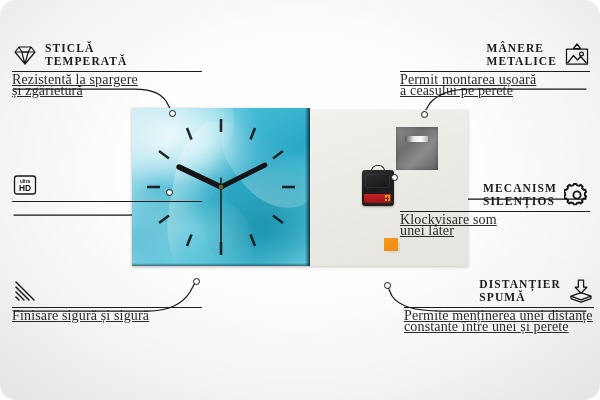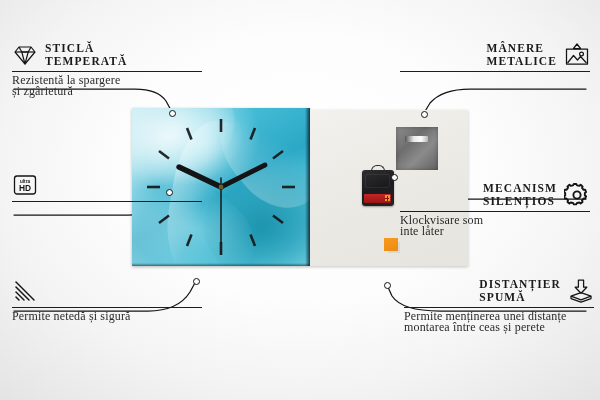--- a/index.html
+++ b/index.html
@@ -7,20 +7,21 @@
     width: 600px; height: 400px;
     overflow: hidden;
     font-family: "Liberation Serif", serif;
   }
   #stage {
     position: relative;
     width: 600px; height: 400px;
     background:
       radial-gradient(ellipse 78% 85% at 50% 42%, #ffffff 0%, #fdfdfd 38%, #f4f4f4 64%, #e8e8e8 86%, #e0e0e1 100%);
     overflow: hidden;
+    border-radius: 16px;
   }
 
   
   .feature { position: absolute; width: 190px; }
   .feature.left  { text-align: left; }
   .feature.right { text-align: left; }
 
   .f-head {
     display: flex;
     align-items: center;
@@ -41,25 +42,26 @@
     text-transform: uppercase;
   }
   .f-rule {
     height: 1px;
     background: #1d1d1d;
     width: 100%;
     margin: 3px 0 3px 0;
   }
   .f-sub {
     font-family: "Liberation Serif", serif;
-    font-size: 12px;
+    font-size: 14px;
     color: #2a2a2a;
     line-height: 10.5px;
     white-space: pre-line;
     letter-spacing: .15px;
+    text-decoration: underline;
   }
 
   .f-icon { width: 26px; height: 26px; flex: 0 0 26px; display: block; }
   .f-icon svg { display: block; width: 26px; height: 26px; }
 
   
   #feat-glass    { left: 12px;  top: 42px;  }
   #feat-print    { left: 12px;  top: 172px; }
   #feat-edges    { left: 12px;  top: 278px; }
   #feat-handles  { right: 10px; top: 42px;  }
@@ -310,69 +312,71 @@
             <g stroke="#151515" stroke-width="1.5" stroke-linecap="round">
           <line x1="4" y1="4" x2="22" y2="22"></line>
           <line x1="4" y1="9" x2="17" y2="22"></line>
           <line x1="4" y1="14" x2="12" y2="22"></line>
           <line x1="4" y1="19" x2="7" y2="22"></line>
         </g>
           </svg>
       </span>
     </div>
     <div class="f-rule"></div>
-    <div class="f-sub">Permite netedă și sigură</div>
+    <div class="f-sub">Finisare sigură și sigură</div>
   </div>
 
   <div class="feature right" id="feat-handles">
     <div class="f-head">
       <span class="f-title">MÂNERE
 METALICE</span>
       <span class="f-icon">
         <svg viewBox="0 0 26 26">
             <g fill="none" stroke="#151515" stroke-width="1.25" stroke-linejoin="round">
           <path d="M13 2 L9.5 6.5 H16.5 Z"></path>
           <rect x="2.5" y="7" width="21" height="15"></rect>
           <circle cx="17.5" cy="12" r="1.9"></circle>
           <path d="M3.5 21 L9.5 13.5 L13.5 18 L16.5 14.5 L22.5 21"></path>
         </g>
           </svg>
       </span>
     </div>
     <div class="f-rule"></div>
+    <div class="f-sub">Permit montarea ușoară
+a ceasului pe perete</div>
   </div>
 
   <div class="feature right" id="feat-movement">
     <div class="f-head">
       <span class="f-title">MECANISM
 SILENȚIOS</span>
       <span class="f-icon">
         <svg viewBox="0 0 26 26">
           <path fill="none" stroke="#151515" stroke-width="1.9" stroke-linejoin="round" d="M13 3.4 l2.4 .45 1.25 -1.0 1.9 1.55 -.5 1.5 1.55 1.9 1.55 -.1 .95 2.3 -1.25 .95 0 2.45 1.25 .95 -.95 2.3 -1.55 -.1 -1.55 1.9 .5 1.5 -1.9 1.55 -1.25 -1.0 -2.4 .45 -.75 1.4 -2.45 0 -.75 -1.4 -2.4 -.45 -1.25 1.0 -1.9 -1.55 .5 -1.5 -1.55 -1.9 -1.55 .1 -.95 -2.3 1.25 -.95 0 -2.45 -1.25 -.95 .95 -2.3 1.55 .1 1.55 -1.9 -.5 -1.5 1.9 -1.55 1.25 1.0 2.4 -.45 .75 -1.4 2.45 0 Z"></path>
           <circle cx="13" cy="13" r="3.6" fill="none" stroke="#151515" stroke-width="1.9"></circle>
         </svg>
       </span>
     </div>
     <div class="f-rule"></div>
     <div class="f-sub">Klockvisare som
-inte låter</div>
+unei låter</div>
   </div>
 
   <div class="feature right" id="feat-spacer">
     <div class="f-head">
       <span class="f-title">DISTANȚIER
 SPUMĂ</span>
       <span class="f-icon">
         <svg viewBox="0 0 26 26">
             <g fill="none" stroke="#151515" stroke-width="1.25" stroke-linejoin="round">
           <path d="M10.4 2 h5.2 v7.2 h3.2 L13 15.2 L7.2 9.2 h3.2 Z"></path>
           <path d="M13 14.6 L23 18.2 L13 21.8 L3 18.2 Z"></path>
           <path d="M3 18.2 v2.4 L13 24.2 L23 20.6 v-2.4"></path>
         </g>
           </svg>
       </span>
     </div>
     <div class="f-rule"></div>
     <div class="f-sub">Permite menținerea unei distanțe
-montarea între ceas și perete</div>
+constante între unei și perete</div>
   </div>
 
 </div>
 
 </body></html>

